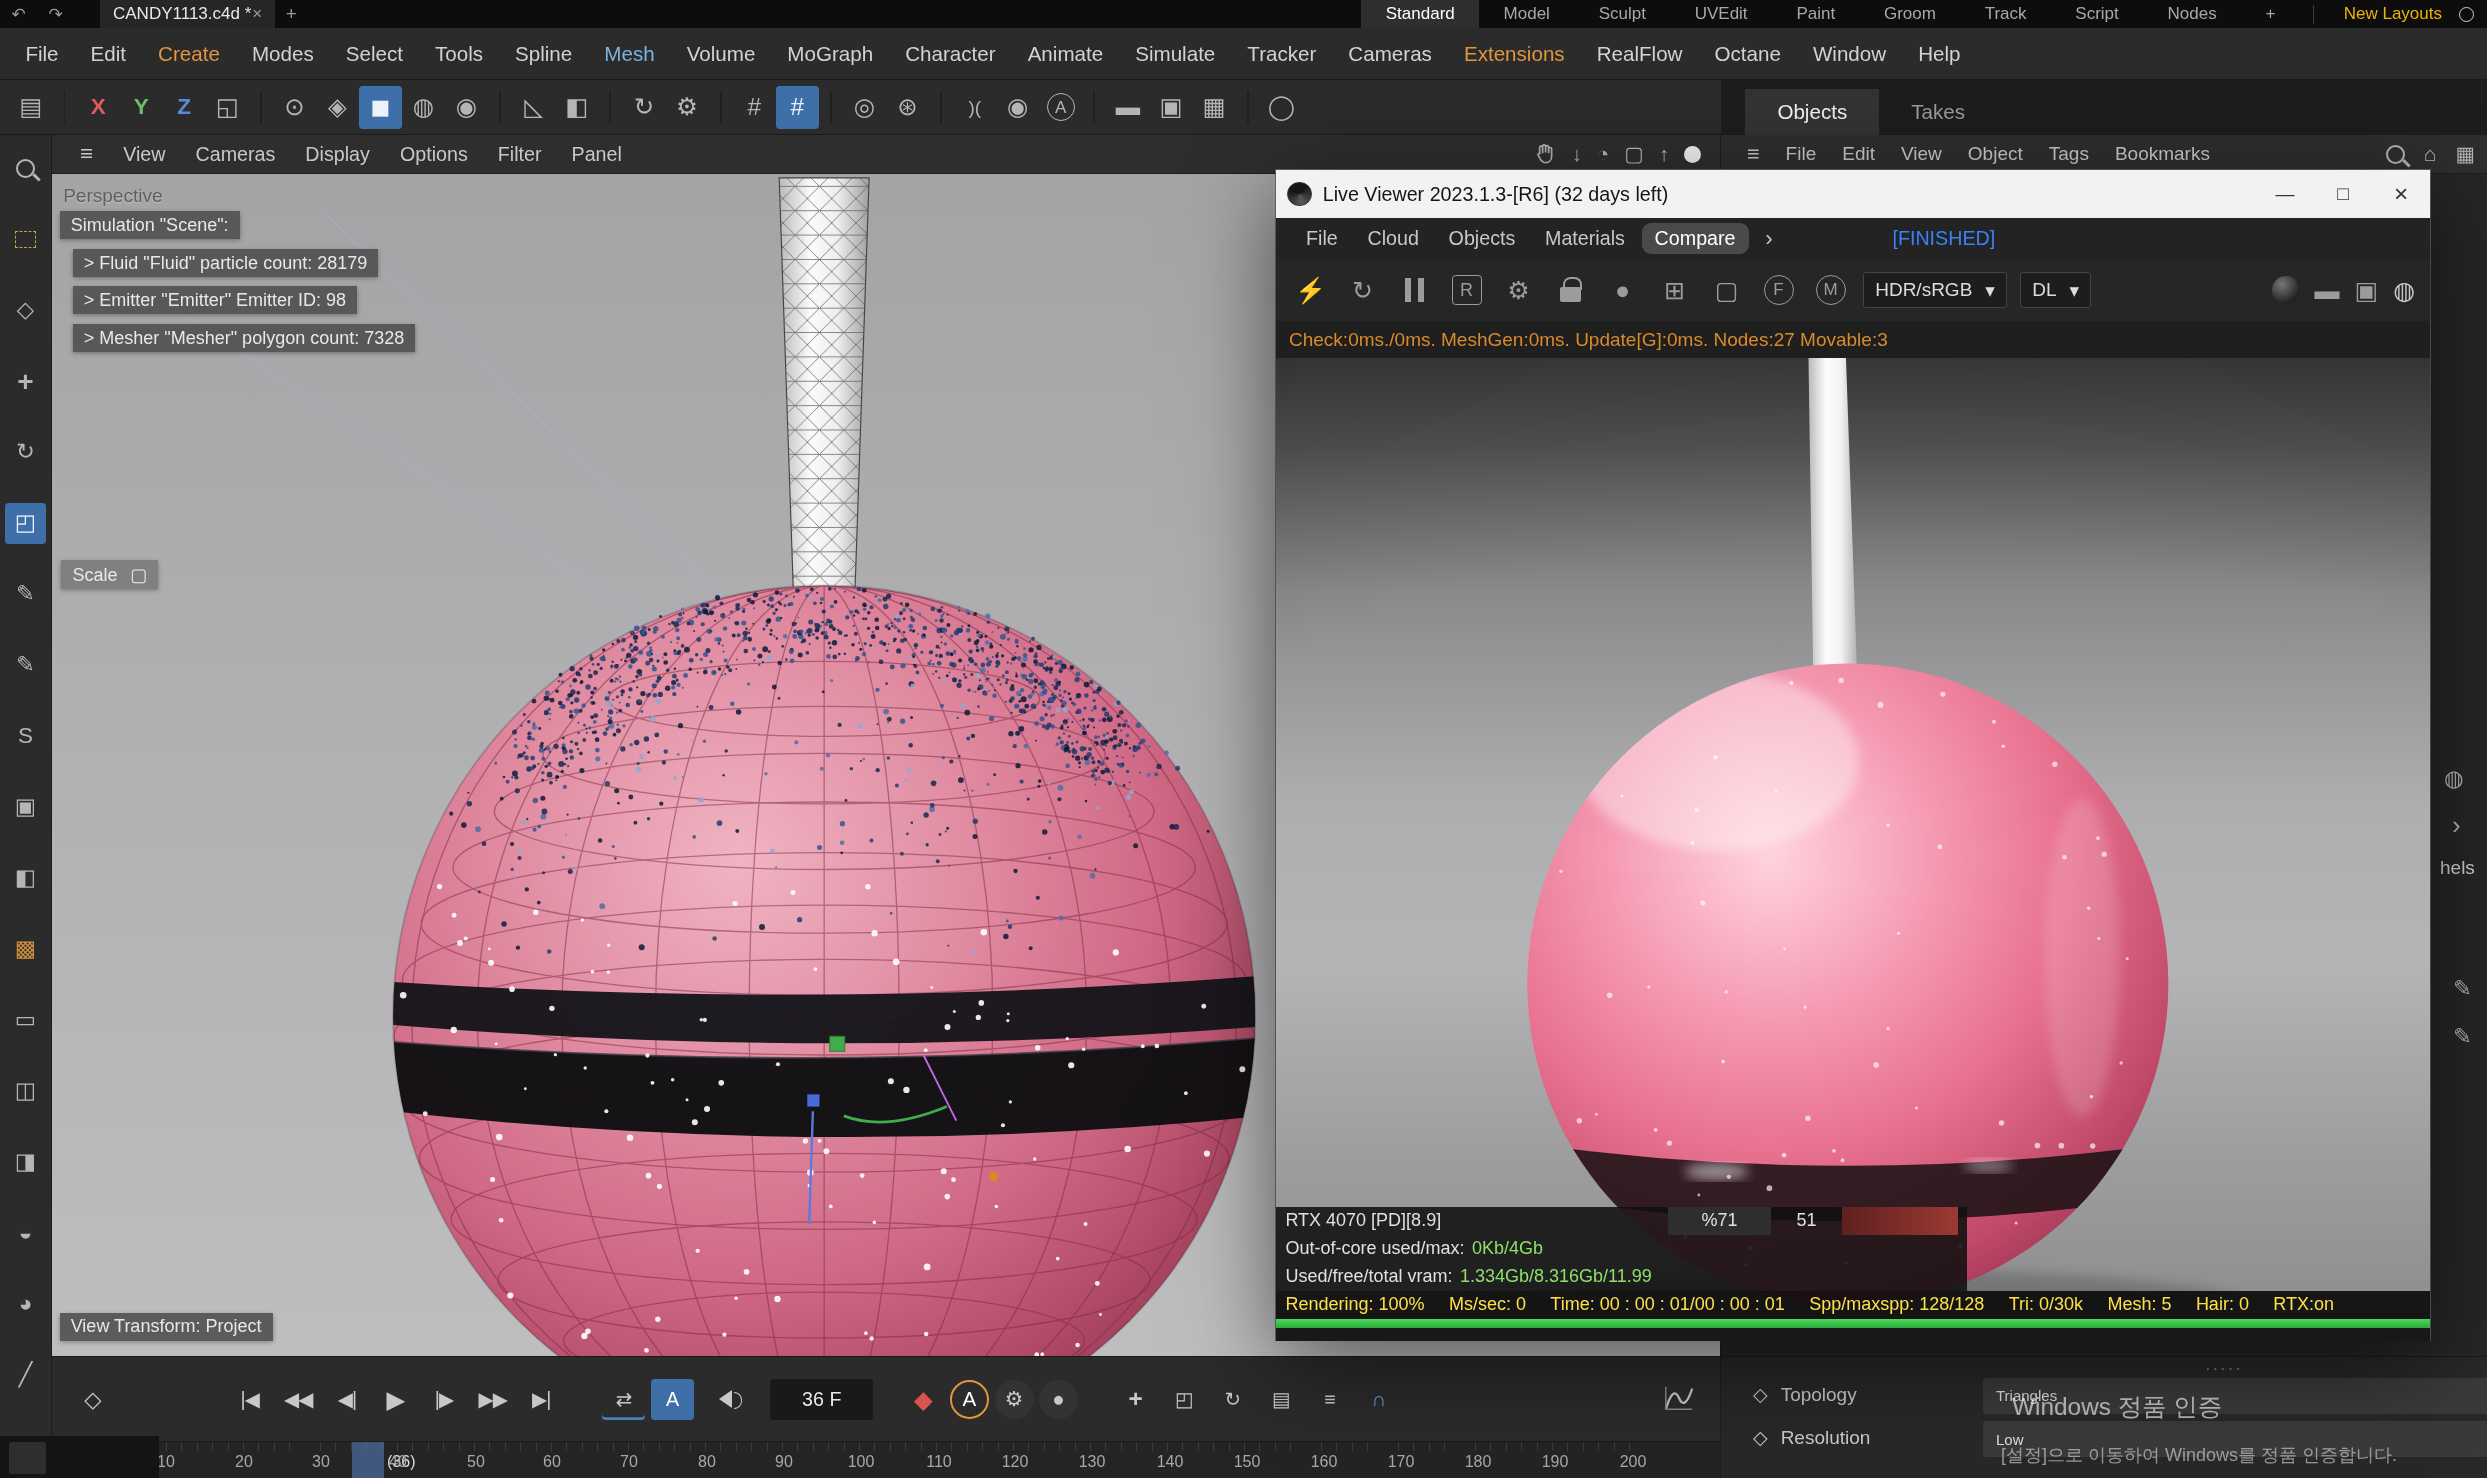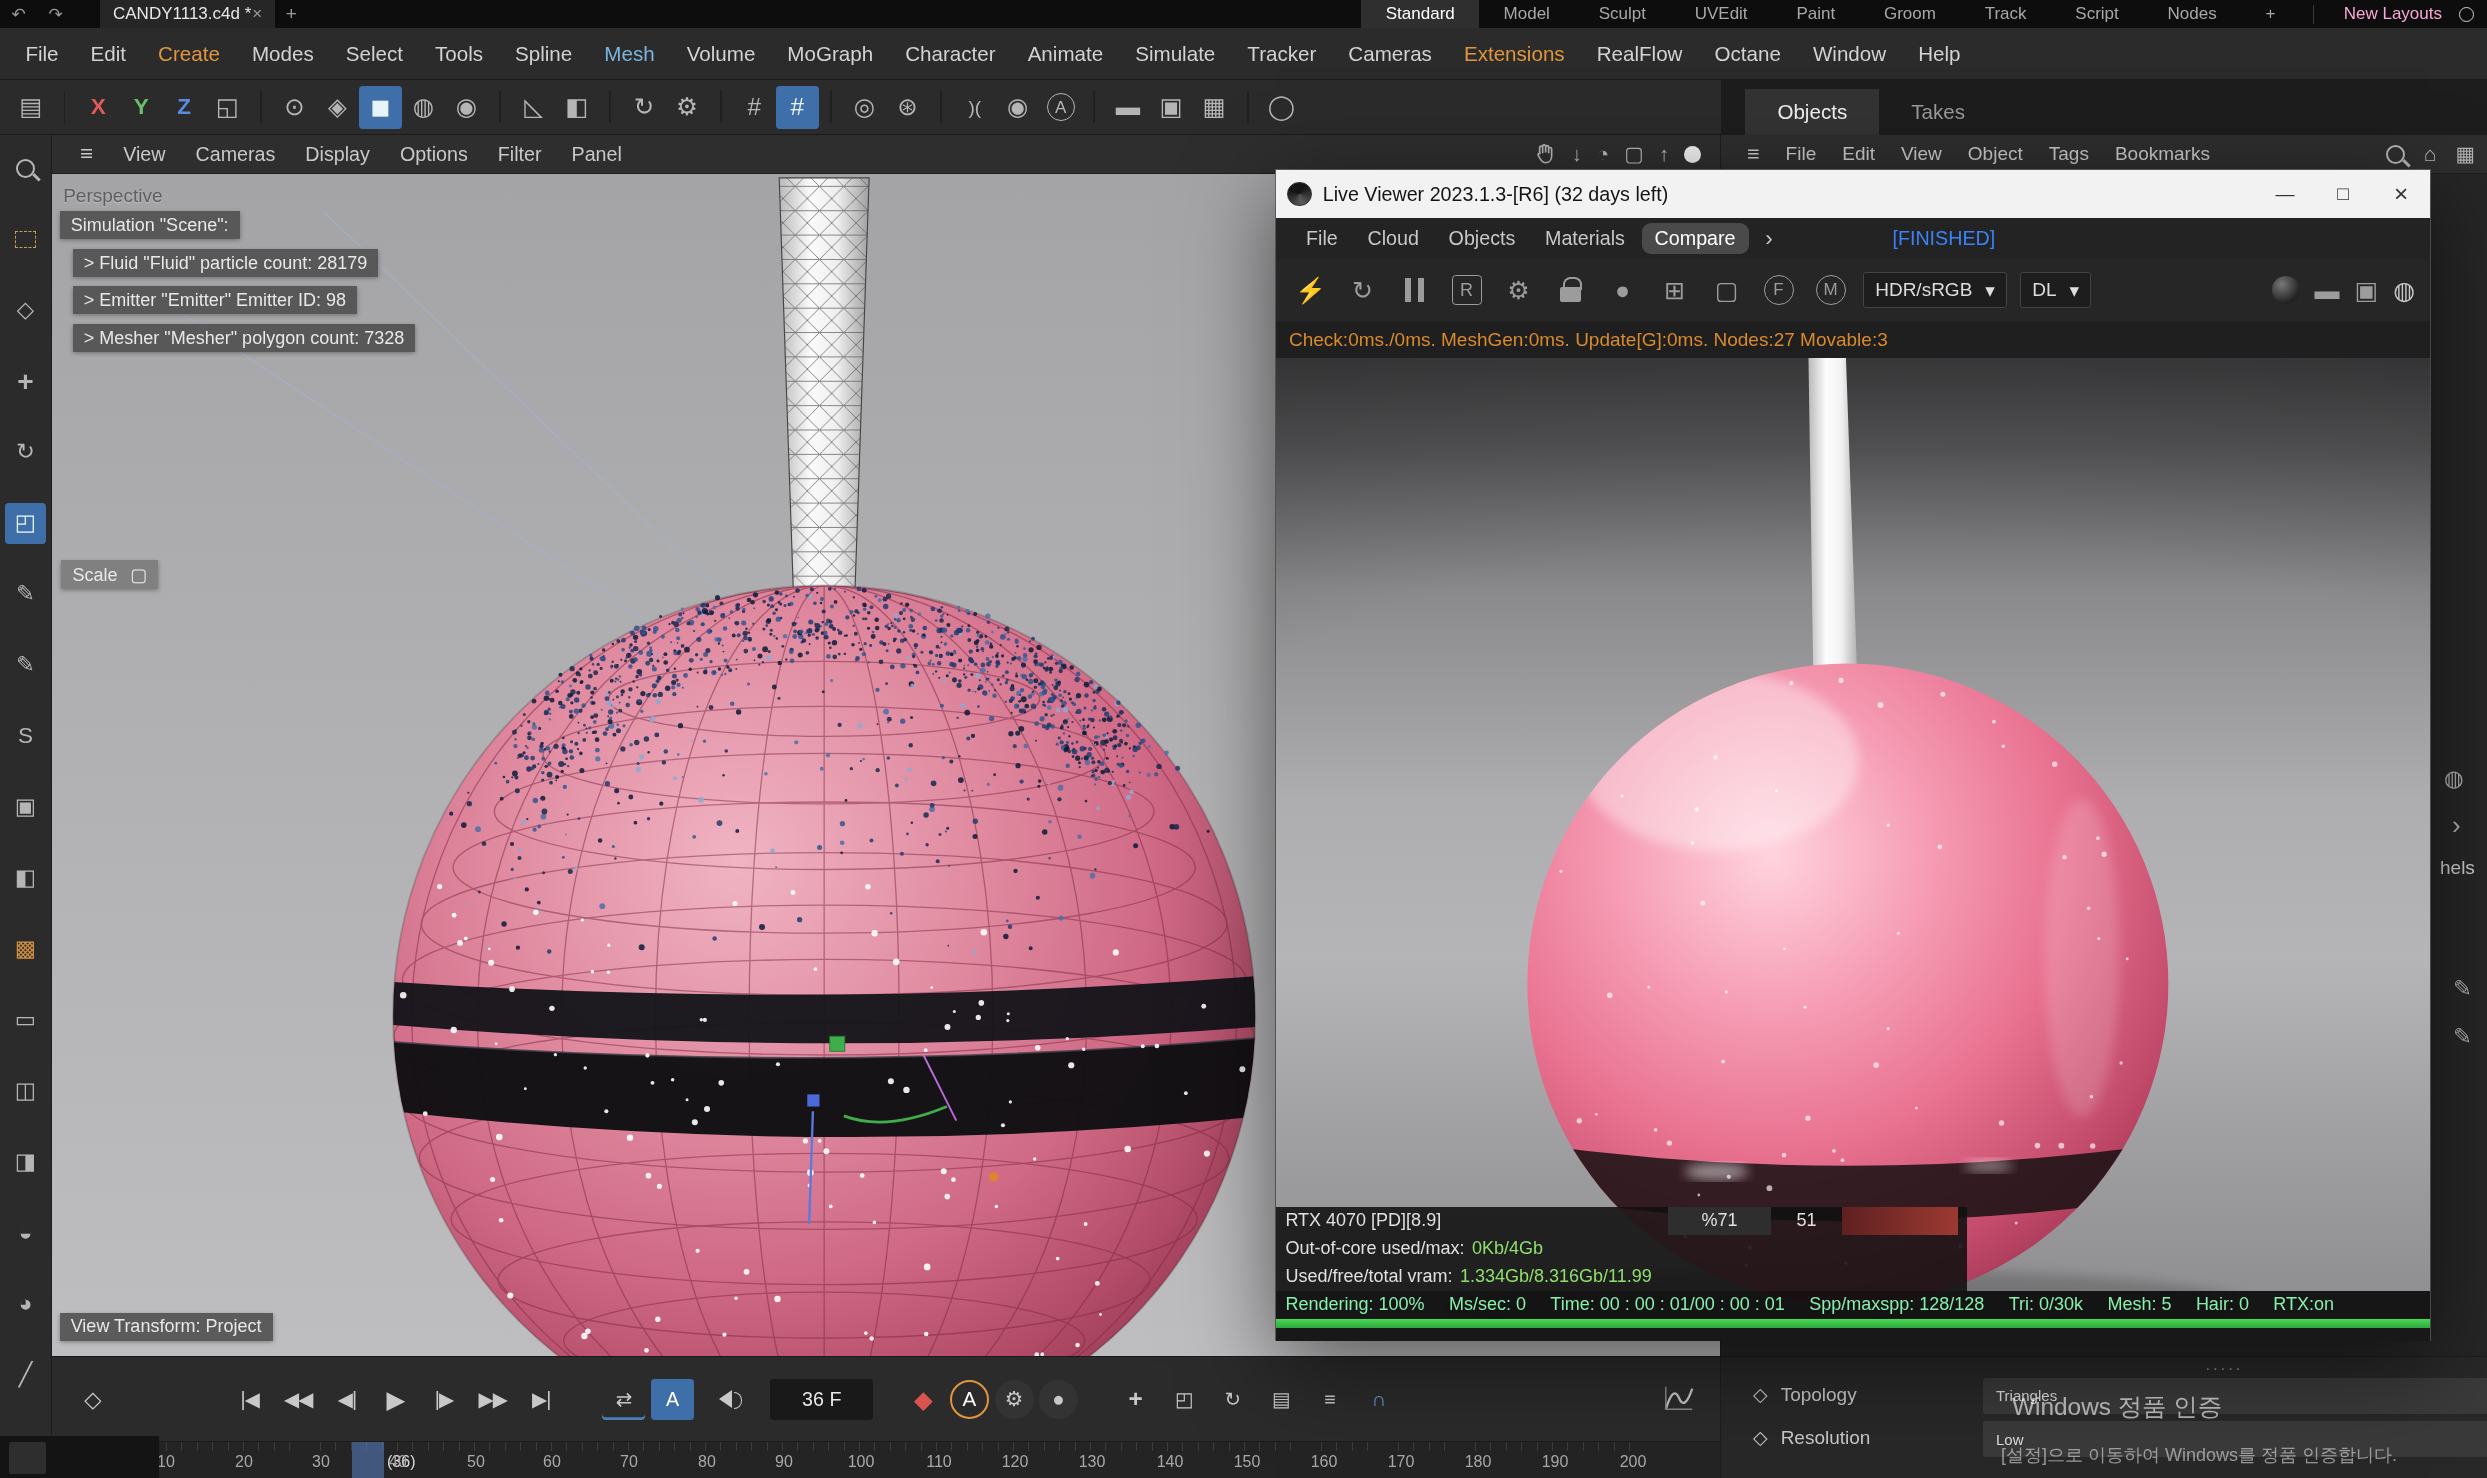--- a/index.html
+++ b/index.html
@@ -11,21 +11,21 @@
   
   .titlebar { left:0; top:0; width:2487px; height:28px; background:#0d0d0d; display:flex; align-items:center; font-size:17px; color:#b5b5b5; }
   .tb-navbtn { width:37px; height:22.5px; display:flex; align-items:center; justify-content:center; color:#9a9a9a; font-size:17px; }
   .doc-tab { display:flex; align-items:center; gap:1px; height:28px; padding:16px 13px; background:#262626; color:#e8e8e8; margin-left:26px; }
   .doc-close { color:#9a9a9a; font-size:17px; }
   .tab-add { width:32px; text-align:center; color:#9a9a9a; font-size:19px; }
   .layouts { margin-left:auto; display:flex; align-items:center; height:28px; }
   .layout-tab { padding:0 24.4px; height:28px; display:flex; align-items:center; color:#a8a8a8; }
   .layout-tab.active { background:#2f2f2f; color:#fff; }
   .layout-sep { width:0.9px; height:19px; background:#3a3a3a; margin:0 13px; }
-  .nl { color:#f9a8d4; padding:0 17px; }
+  .nl { color:#eab308; padding:0 17px; }
   .user-circle { width:15px; height:15px; border:1.9px solid #d0d0d0; border-radius:50%; margin-right:13px; }
 
   
   .menubar { left:0; top:28px; width:2487px; height:52px; background:#2b2b2b; border-bottom:0.9px solid #1a1a1a; display:flex; align-items:center; font-size:20.6px; color:#d2d2d2; padding-left:9.4px; }
   .menubar span.mi { padding:0 16px; }
   .accent-orange { color:#e0953f; }
   .accent-blue { color:#7ab4e0; }
 
   
   .toolbar { left:0; top:80px; width:1721px; height:55px; background:#2b2b2b; border-bottom:0.9px solid #1a1a1a; display:flex; align-items:center; padding-left:9.4px; }
@@ -102,21 +102,21 @@
   .lock { position:relative; width:20.6px; height:15px; background:#9c9c9c; border-radius:1.9px; margin-top:9.4px; }
   .lock::before { content:""; position:absolute; top:-10.3px; left:2.8px; width:15px; height:11.2px; border:2.8px solid #9c9c9c; border-bottom:none; border-radius:7.5px 7.5px 0 0; }
   .lv-select { height:36px; background:#1d1d1d; border:0.9px solid #444; border-radius:2.8px; color:#ddd; font-size:19px; display:flex; align-items:center; padding:0 11.2px; gap:13px; }
   .matball { width:28px; height:28px; border-radius:50%; background:radial-gradient(circle at 35% 30%,#777,#222 70%); }
   .lv-heartbeat { height:37px; background:#1f1f1f; display:flex; align-items:center; font-size:19px; color:#d98a2b; padding-left:13px; }
   .lv-render { position:relative; height:970px; overflow:hidden;
     background:radial-gradient(150% 95% at 52% 68%, rgba(0,0,0,0) 52%, rgba(0,0,0,.3) 100%),
       linear-gradient(180deg,#3e3e40 0%,#545456 9%,#8a8a8c 24%,#aeaeb0 46%,#b5b5b7 62%,#a0a0a2 80%,#8c8c8e 100%); }
   .lv-stats { position:absolute; left:0; bottom:0; width:100%; font-size:18px; color:#e0e0e0; }
   .srow { height:28px; display:flex; align-items:center; background:rgba(16,16,16,.88); width:691px; padding:0 9.4px; gap:7.5px; }
-  .srow.full { width:100%; background:rgba(12,12,12,.92); gap:24.4px; color:#86efac; }
+  .srow.full { width:100%; background:rgba(12,12,12,.92); gap:24.4px; color:#fde047; }
   .gval { color:#8ee06a; }
   .yval { color:#d8d84a; }
   .gpucell { background:#2e2e2e; height:28px; display:flex; align-items:center; justify-content:center; width:103px; }
   .redbar { height:28px; flex:1; background:linear-gradient(90deg,#5e2020,#9c3a32); }
   .progress { height:9.4px; width:100%; background:#1a1a1a; }
   .progress > div { height:100%; width:100%; background:linear-gradient(180deg,#49d957,#2ea83e); }
   .lv-bottom { height:13px; background:#181818; }
 
   .cornerbox { left:0; top:1436px; width:159px; height:43px; background:#141414; z-index:5; }
   .cornerbox div { position:absolute; left:9.4px; top:5.6px; width:37px; height:32px; background:#2e2e2e; border-radius:2.8px; }

